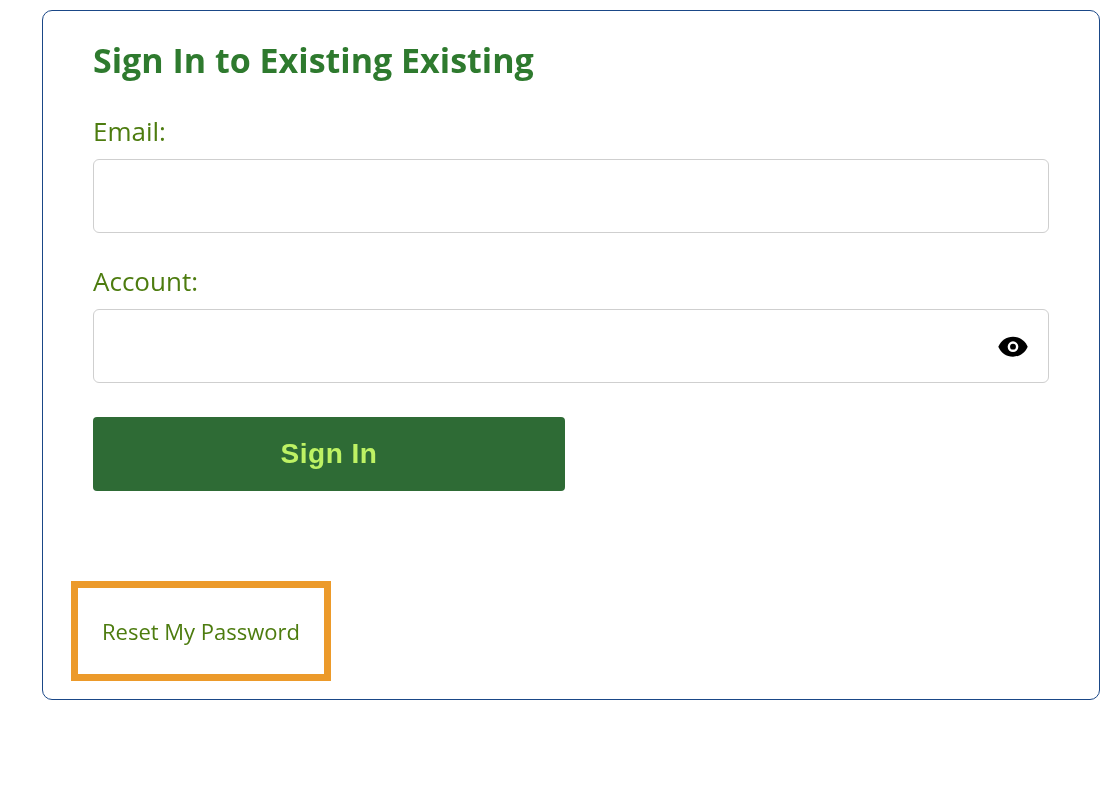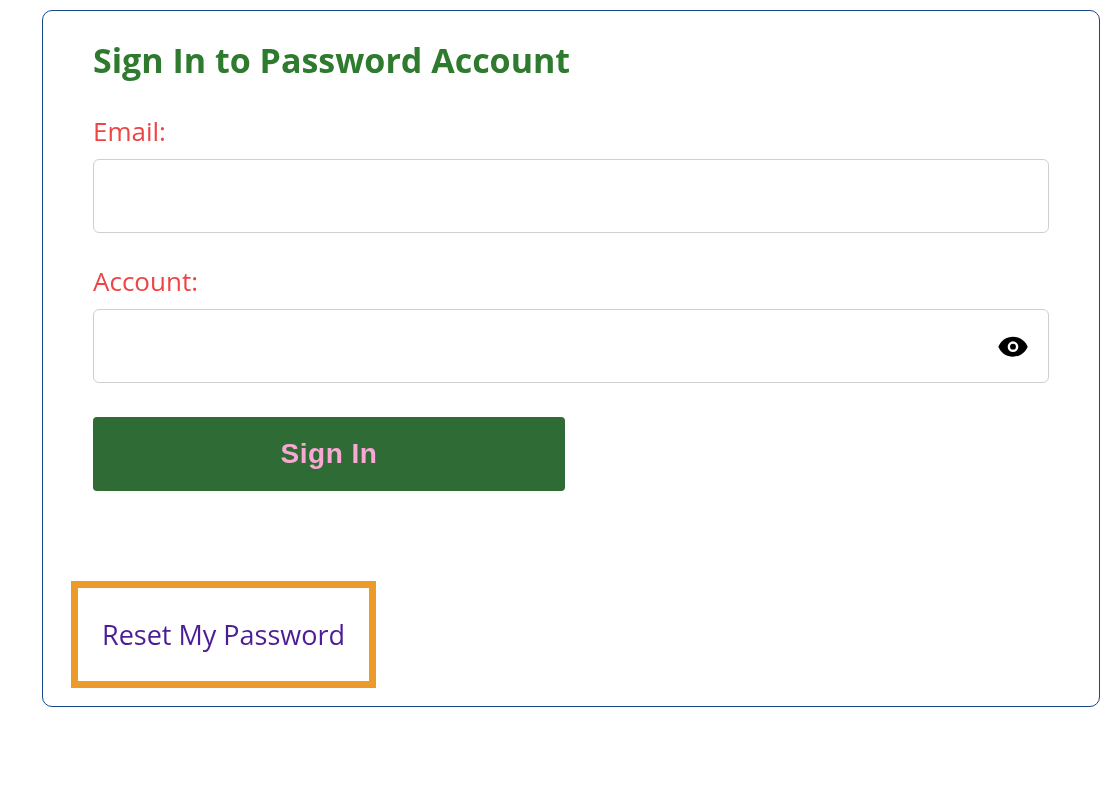--- a/index.html
+++ b/index.html
@@ -26,21 +26,21 @@
       font-size: 34px;
       font-weight: 700;
       margin-bottom: 30px;
     }
     .form-group {
       margin-bottom: 30px;
     }
     .form-label {
       display: block;
       font-size: 26px;
-      color: #ef4444;
+      color: #4d7c0f;
       margin-bottom: 10px;
       font-weight: 400;
     }
     .form-input {
       width: 100%;
       height: 74px;
       border: 1px solid #cfcfcf;
       border-radius: 6px;
       font-size: 22px;
       padding: 0 16px;
@@ -60,51 +60,51 @@
       transform: translateY(-50%);
       cursor: pointer;
       display: flex;
       align-items: center;
       justify-content: center;
     }
     .signin-button {
       width: 472px;
       height: 74px;
       background: #2e6b35;
-      color: #f9a8d4;
+      color: #bef264;
       border: none;
       border-radius: 4px;
       font-size: 28px;
       font-weight: 700;
       letter-spacing: 0.5px;
       cursor: pointer;
       margin-top: 4px;
     }
     .reset-section {
       margin-top: 90px;
     }
     .reset-highlight {
       display: inline-block;
       border: 7px solid #ec9a2a;
       padding: 28px 24px 28px 24px;
       margin-left: -22px;
     }
     .reset-link {
-      color: #4c1d95;
-      font-size: 27px;
+      color: #4d7c0f;
+      font-size: 22px;
       text-decoration: none;
       cursor: pointer;
       margin-top: 16px;
     }
   </style>
 </head>
 <body>
 
 <div class="signin-panel">
-  <h1 class="panel-title">Sign In to Password Account</h1>
+  <h1 class="panel-title">Sign In to Existing Existing</h1>
 
   <div class="form-group">
     <label class="form-label">Email:</label>
     <input type="text" class="form-input" value="" style="">
   </div>
 
   <div class="form-group">
     <label class="form-label">Account:</label>
     <div class="password-wrapper">
       <input type="password" class="form-input" value="" style="">

